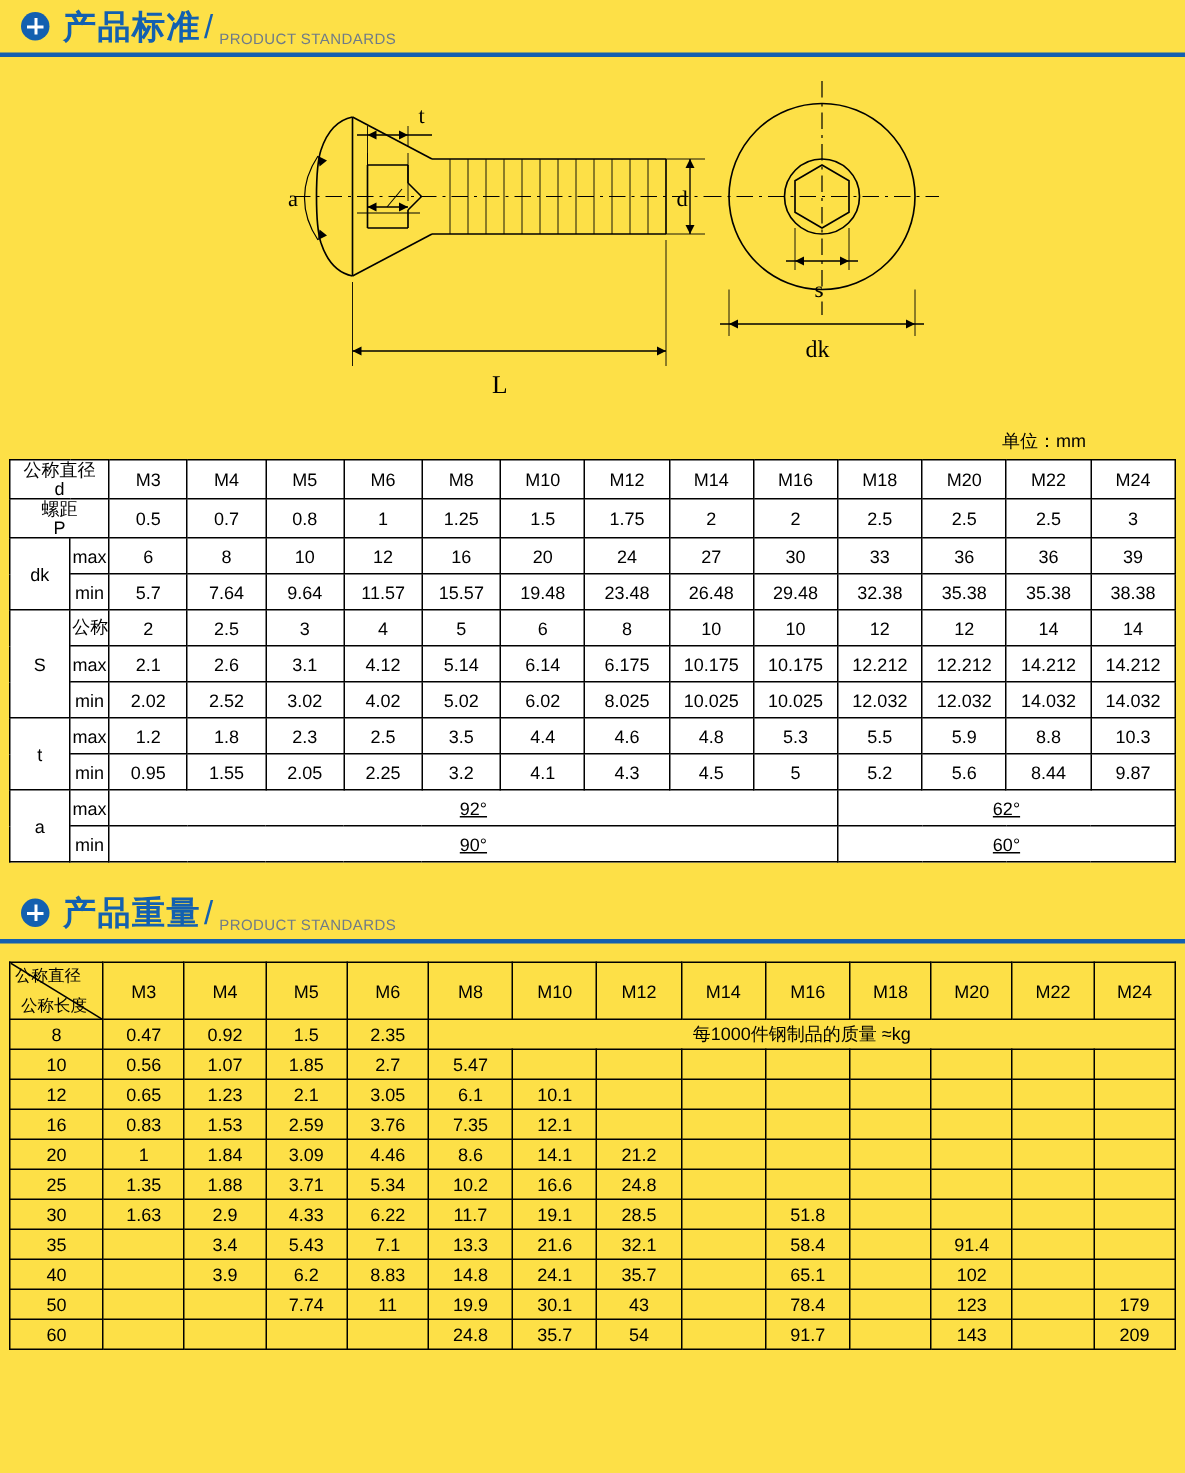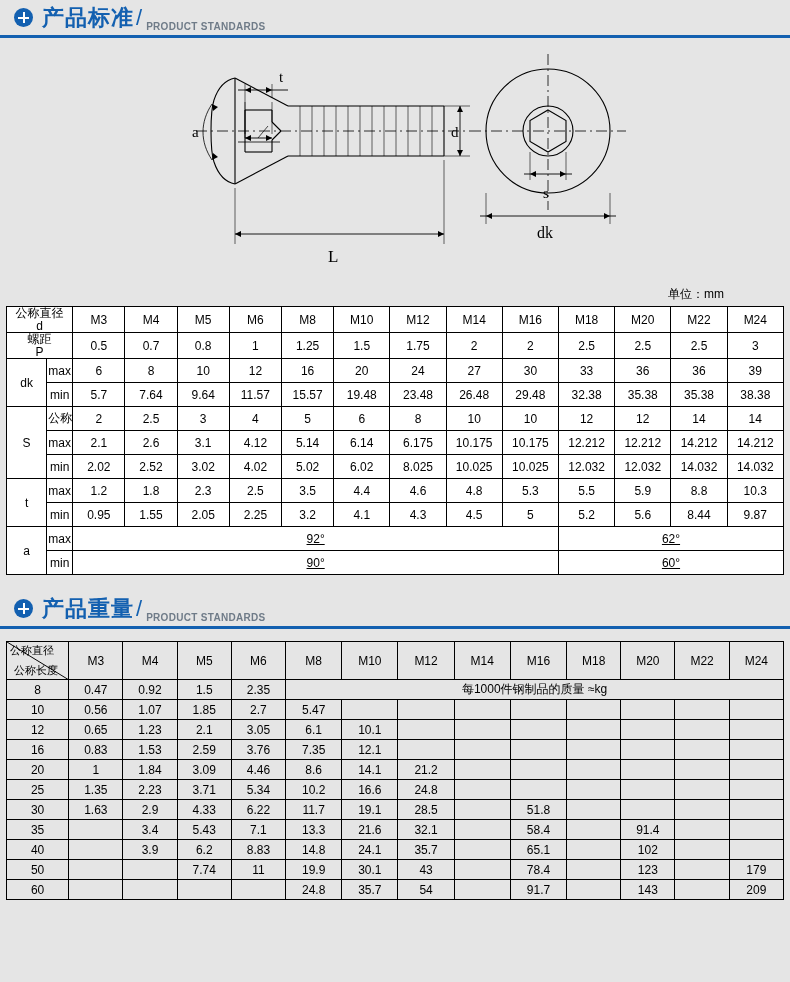--- a/index.html
+++ b/index.html
@@ -5,21 +5,21 @@
   * { box-sizing: border-box; }
   html, body {
     margin: 0; padding: 0;
     background: #ffffff;
     font-family: "Liberation Sans", sans-serif;
   }
   .page {
     width: 790px;
     min-height: 982px;
     position: relative;
-    background: #e5e5e5;
+    background: #fde047;
     overflow: hidden;
   }
 
   
   .section-bar {
     height: 38px;
     border-bottom: 3px solid #1360b0;
     display: flex;
     align-items: center;
     padding-left: 14px;
@@ -57,21 +57,20 @@
     color: #1360b0;
     margin: 0 4px 0 2px;
     line-height: 1;
   }
   .sec-en {
     font-size: 10px;
     color: #6f7b88;
     letter-spacing: .3px;
     align-self: flex-end;
     padding-bottom: 3px;
-    font-weight: bold;
   }
 
   
   .drawing-wrap {
     width: 790px;
     height: 248px;
     position: relative;
   }
   .drawing-wrap svg { display:block; }
 
@@ -596,21 +595,21 @@
         <td></td>
         <td></td>
         <td></td>
         <td></td>
         <td></td>
       </tr>
 
       <tr>
         <td>25</td>
         <td>1.35</td>
-        <td>2.23</td>
+        <td>1.88</td>
         <td>3.71</td>
         <td>5.34</td>
         <td>10.2</td>
         <td>16.6</td>
         <td>24.8</td>
         <td></td>
         <td></td>
         <td></td>
         <td></td>
         <td></td>

